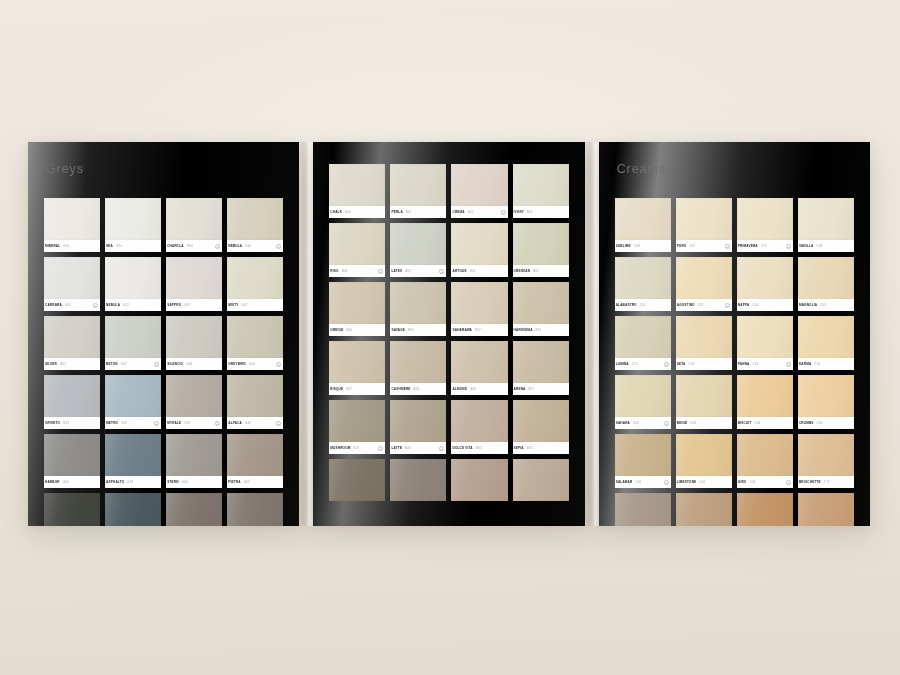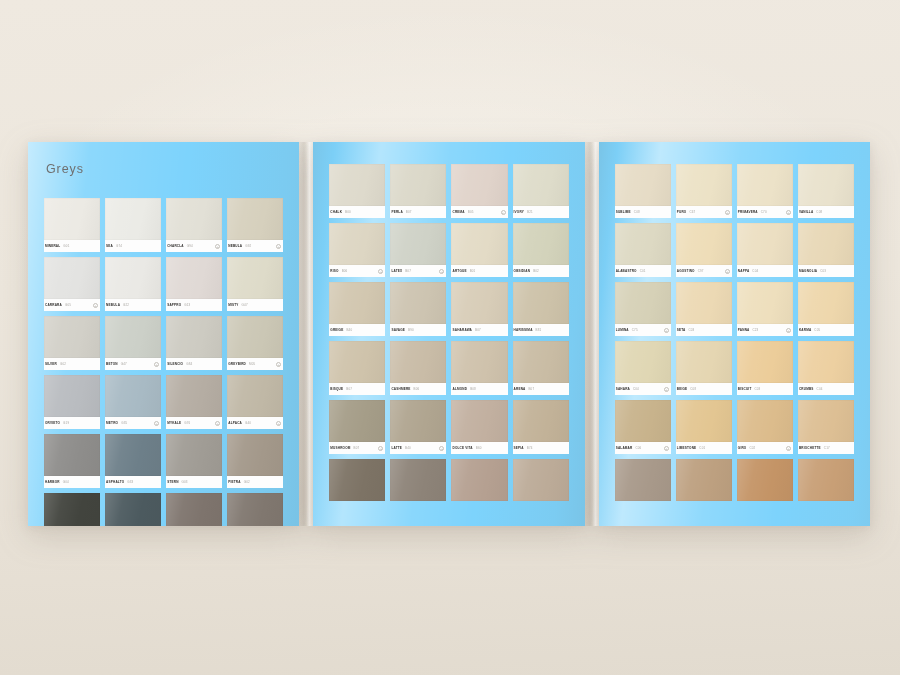--- a/index.html
+++ b/index.html
@@ -16,21 +16,21 @@
       radial-gradient(ellipse 80% 60% at 50% 38%, rgba(255,253,248,.55) 0%, rgba(255,253,248,0) 62%),
       linear-gradient(178deg,#efe9e0 0%,#ece6dc 42%,#e7e0d5 78%,#e2dbcf 100%);
   }
   #book{
     position:absolute; left:28px; top:142px; width:842px; height:384px;
     display:flex;
     filter:drop-shadow(0 10px 16px rgba(120,110,95,.20)) drop-shadow(0 2px 4px rgba(120,110,95,.12));
   }
   .page{
     position:relative; flex:1 1 0; min-width:0;
-    background:#7dd3fc;
+    background:#000000;
     padding:0 12px;
     overflow:hidden;
   }
   
   .page::after{
     content:""; position:absolute; inset:0; pointer-events:none;
     background:linear-gradient(100deg, rgba(255,255,255,.85) 0%, rgba(255,255,255,.25) 26%, rgba(0,0,0,0) 58%, rgba(95,88,78,.055) 88%, rgba(95,88,78,.10) 100%);
   }
   .page.left::after{
     background:linear-gradient(96deg, rgba(255,255,255,.55) 0%, rgba(255,255,255,.12) 20%, rgba(0,0,0,0) 52%, rgba(95,88,78,.07) 86%, rgba(95,88,78,.13) 100%);
@@ -441,20 +441,21 @@
         </div>
         <div class="swatch">
           <div class="chip" style="background: rgb(188, 171, 152);"></div>
         </div>
       </div>
   </section>
 
   <div class="gutter"></div>
 
   <section class="page right">
+    <div class="page-title">Creams</div>
     <div class="grid">
         <div class="swatch">
           <div class="chip" style="background: rgb(230, 220, 198);"></div>
           <div class="label">
             <span class="nm">SUBLIME</span>
             <span class="cd">C08</span>
             <span class="mark hide"></span>
           </div>
         </div>
         <div class="swatch">

